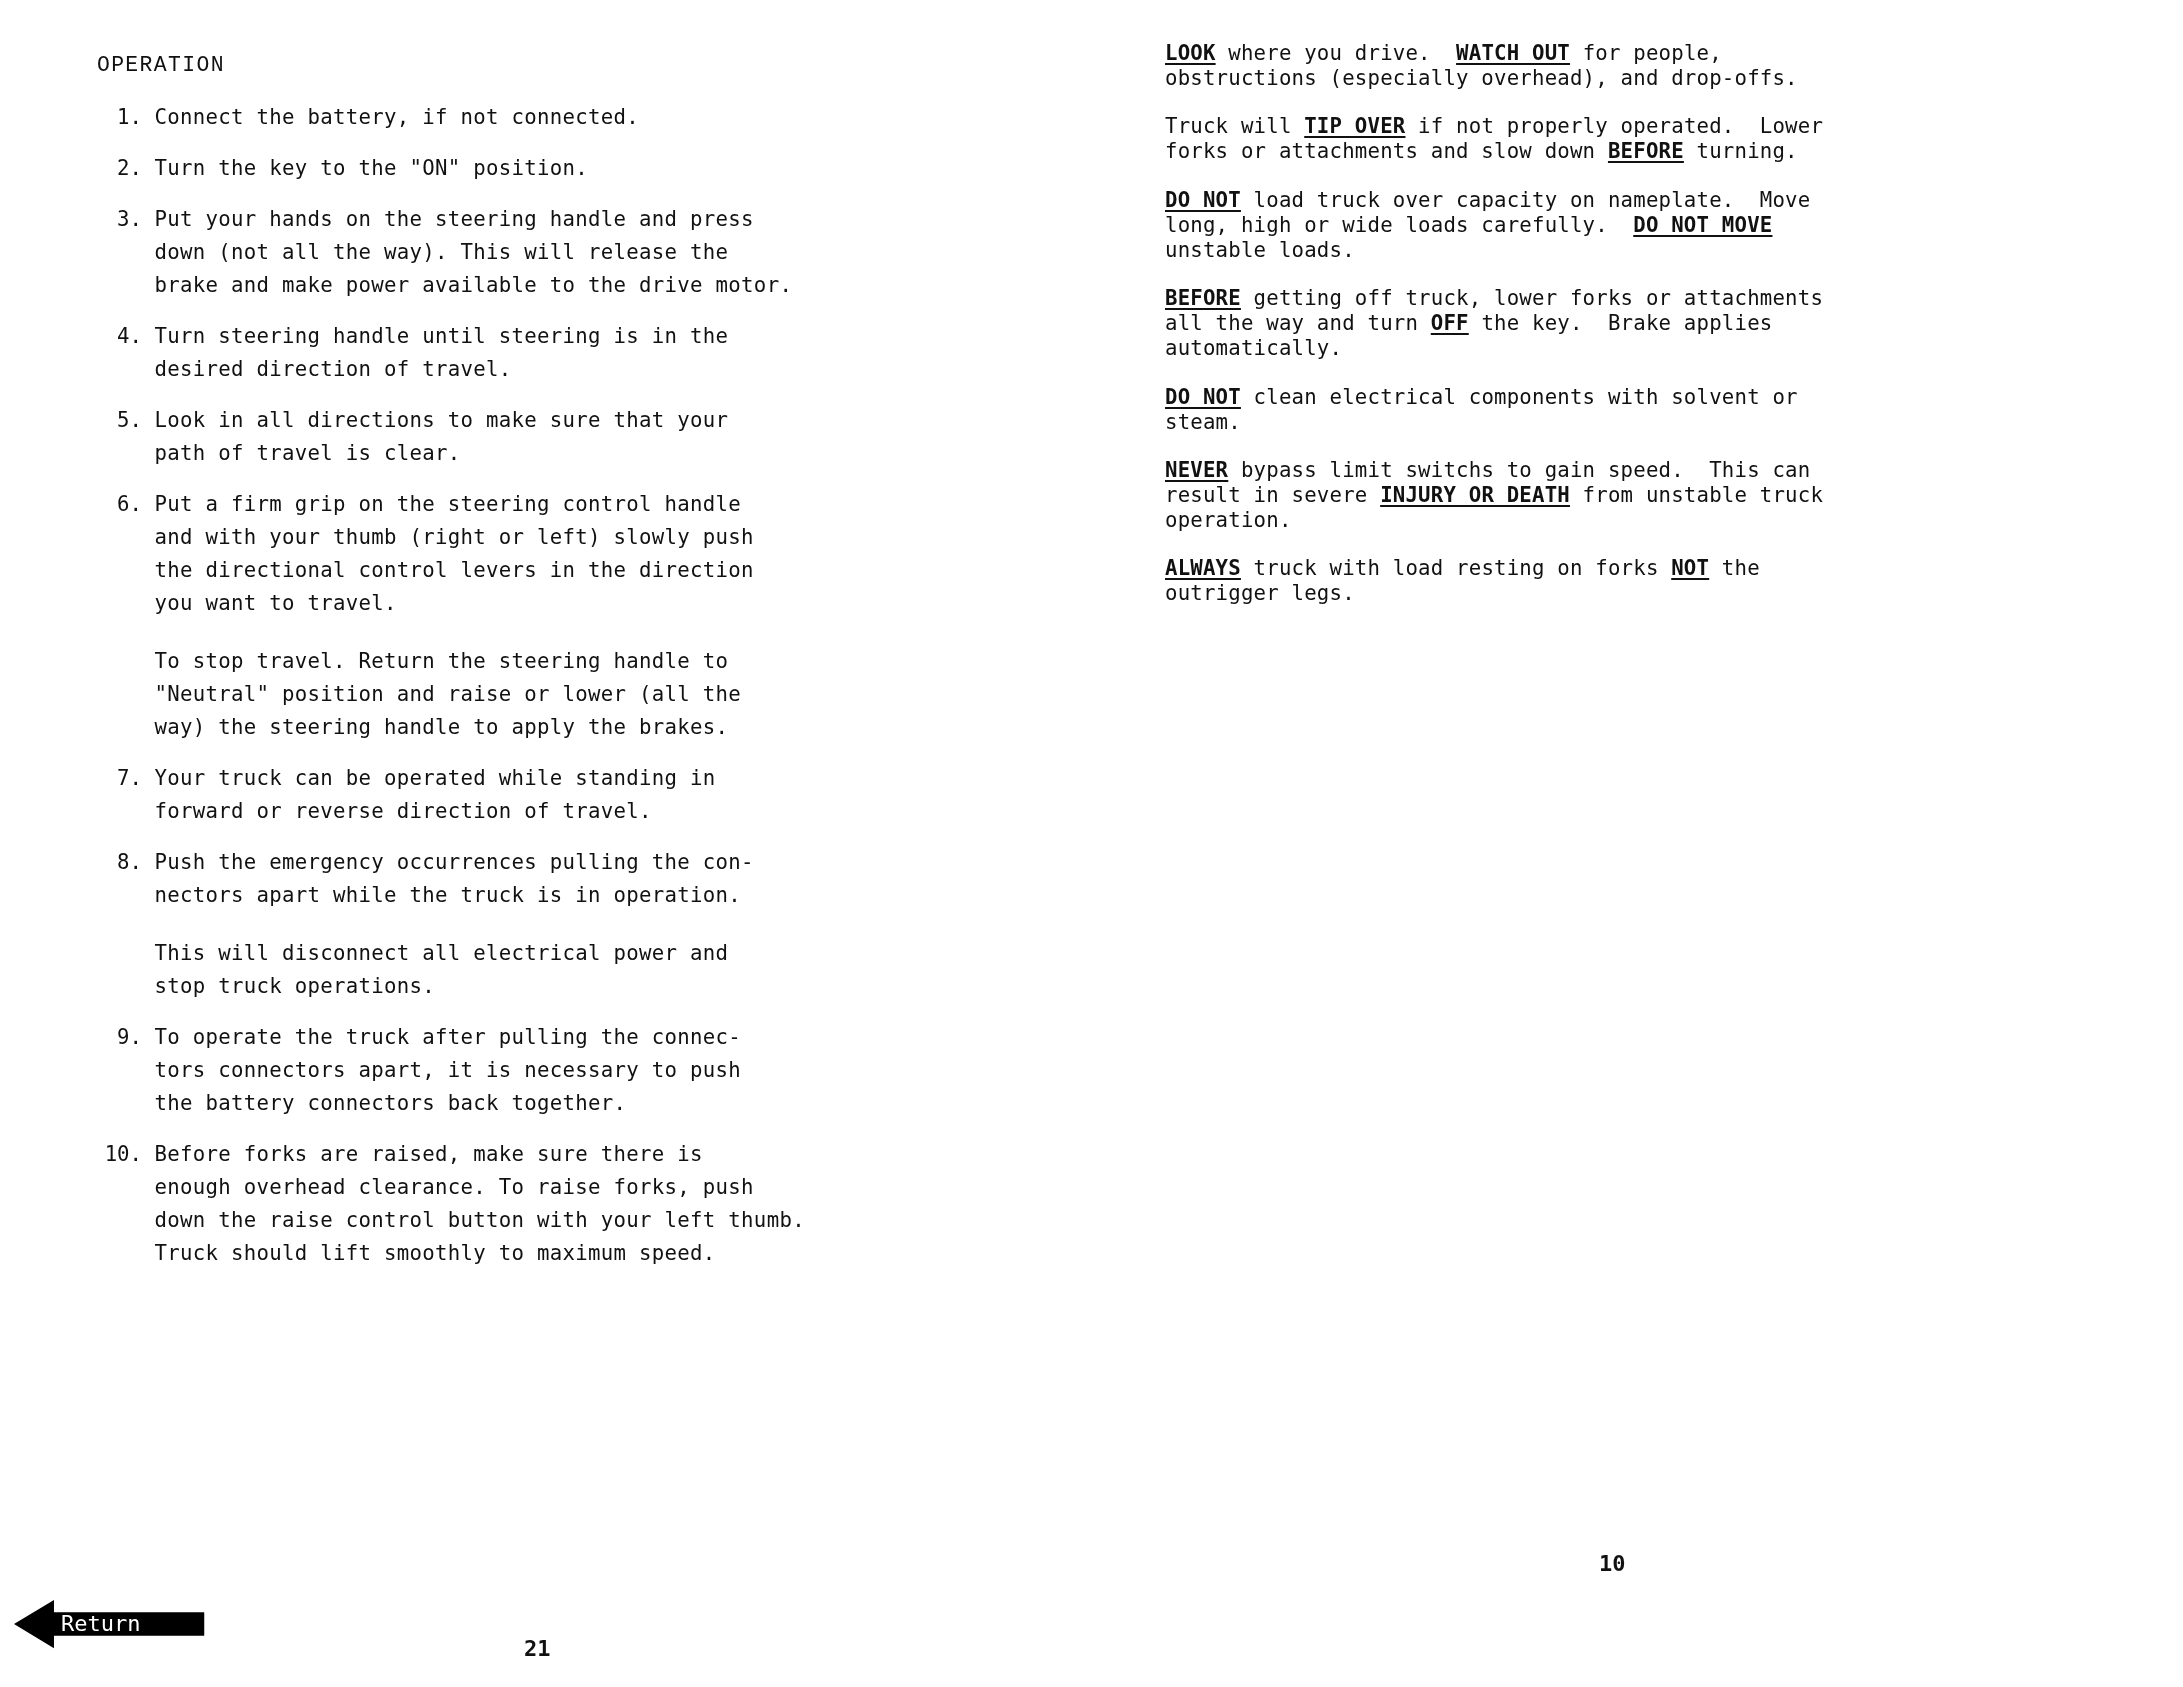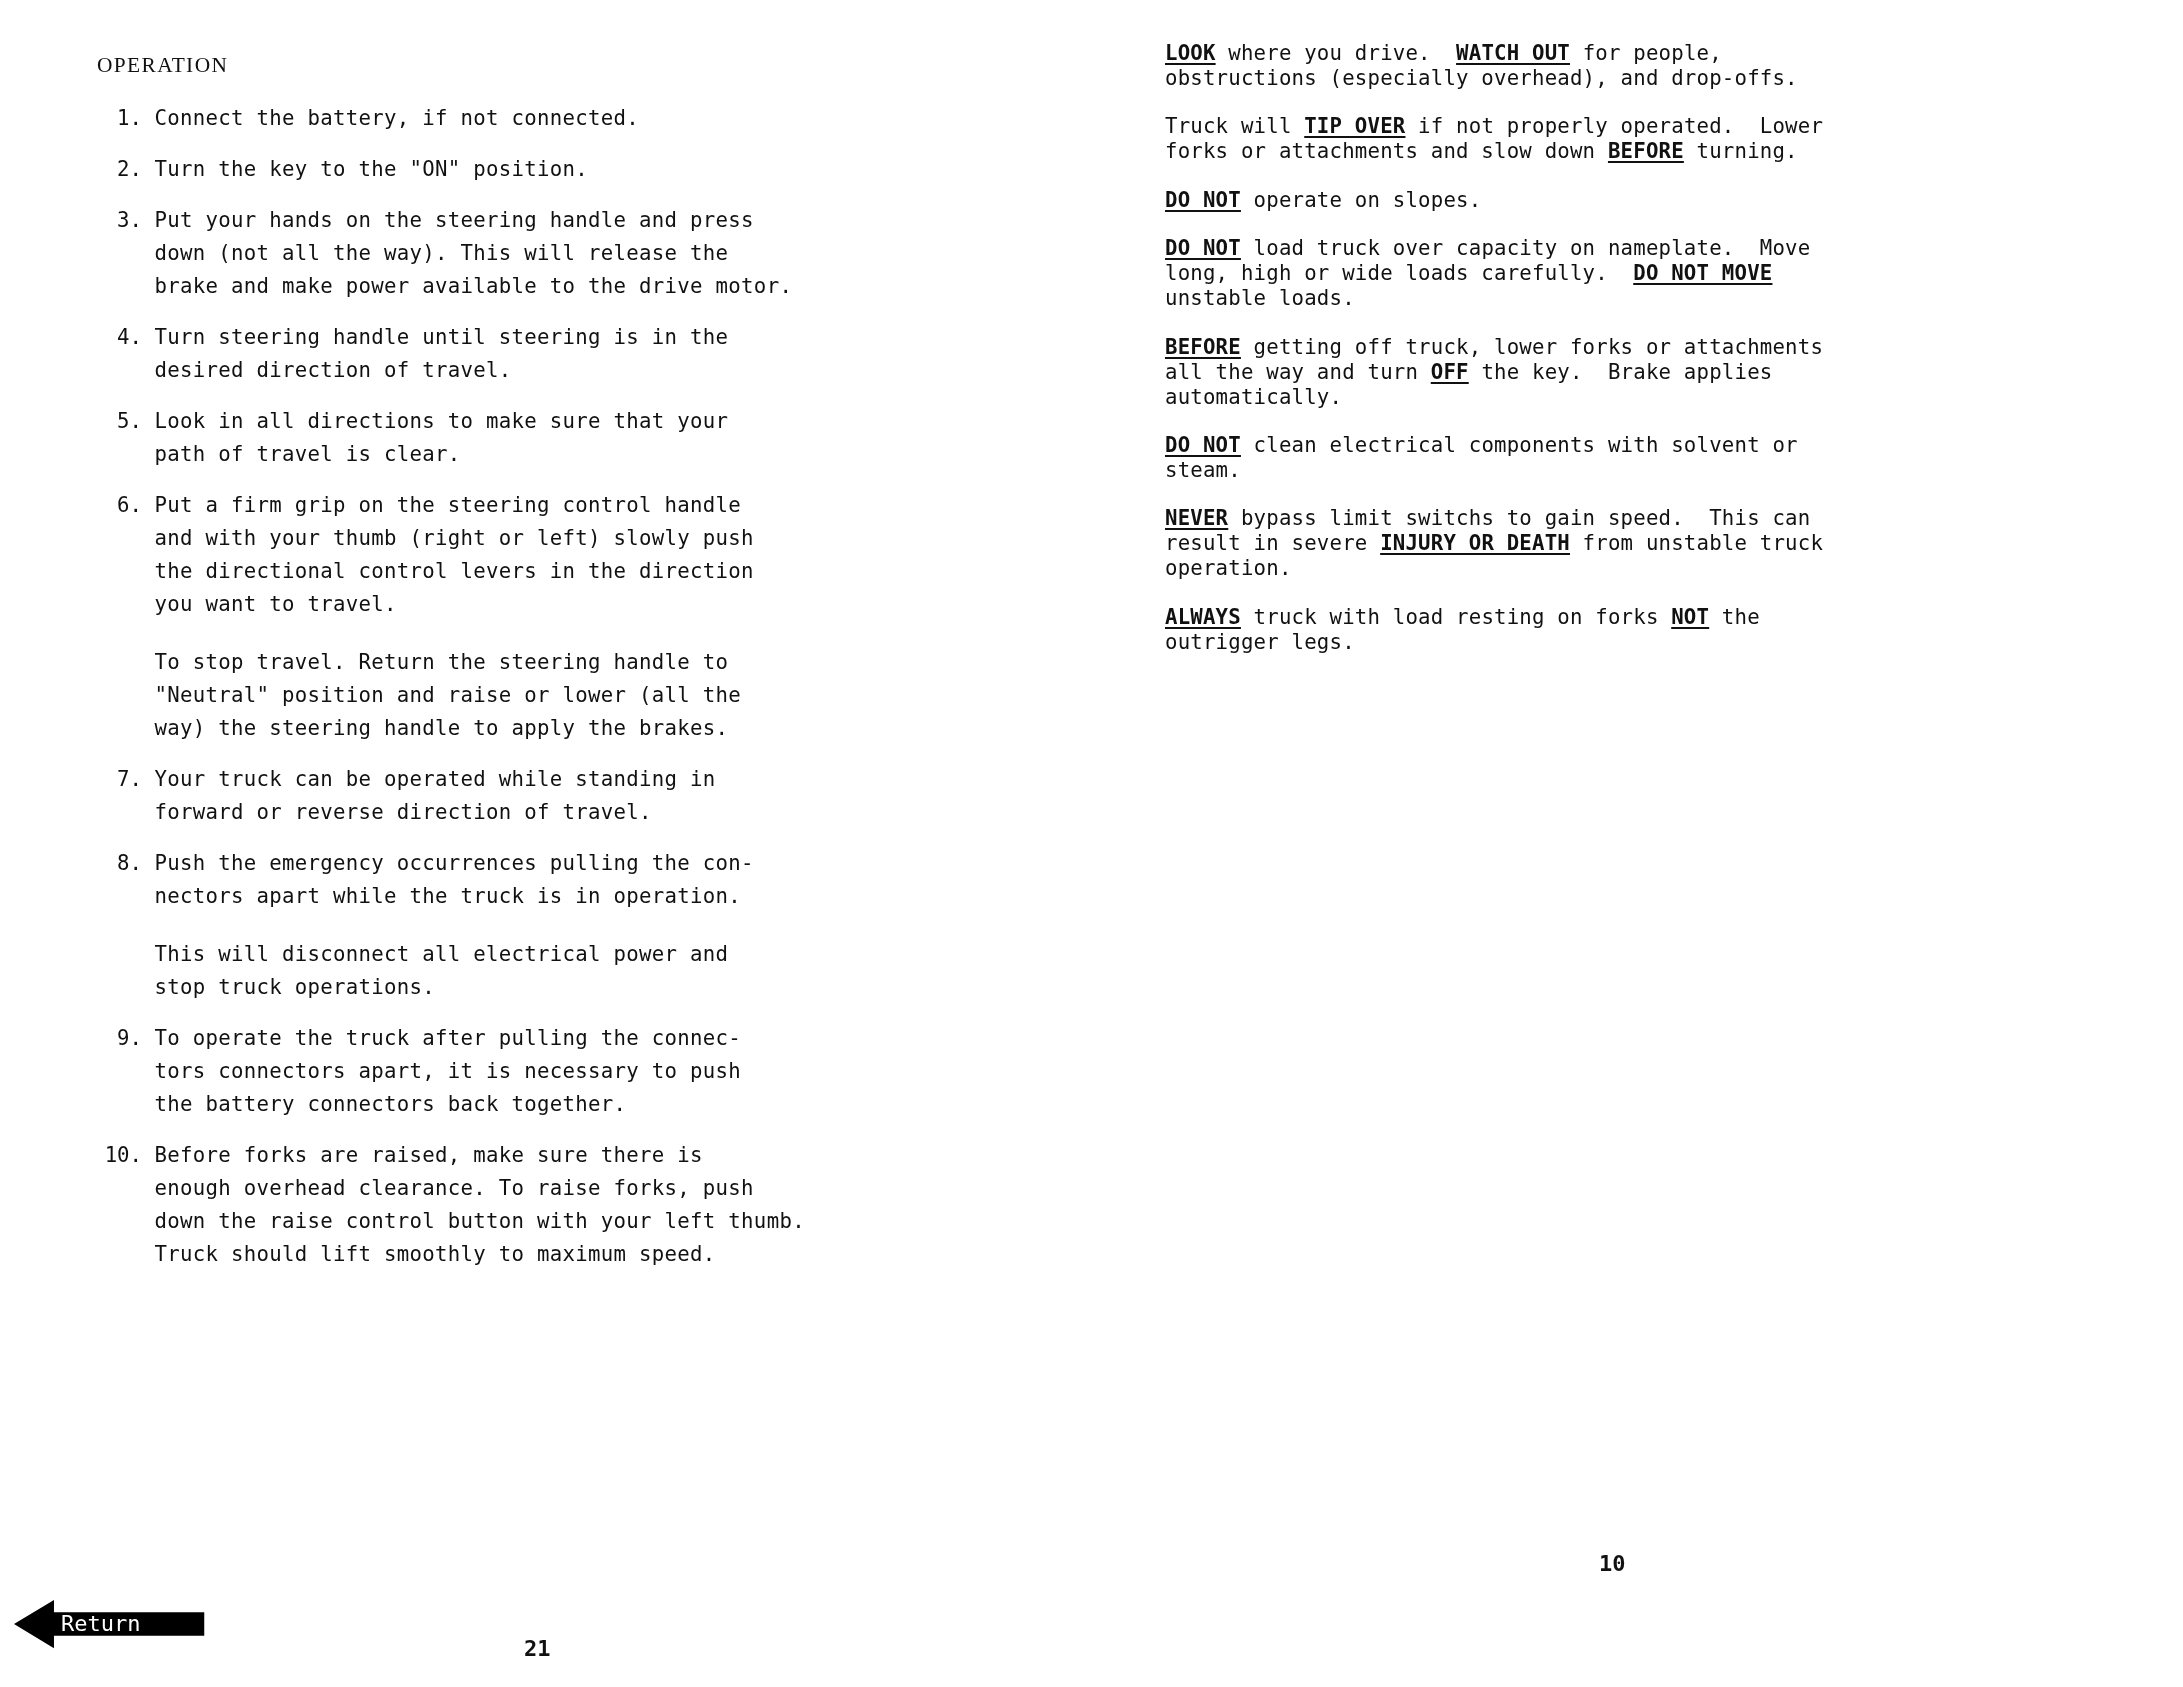--- a/index.html
+++ b/index.html
@@ -28,21 +28,21 @@
     width: 979px;
   }
   .col-right {
     left: 1165px;
     width: 917px;
   }
   .section-title {
     font-size: 21.4px;
     letter-spacing: 1.4px;
     margin: 12.4px 0 23.4px 6.9px;
-    font-family: Liberation Serif, serif;
+    font-family: Liberation Mono, monospace;
   }
   ol.steps {
     list-style: none;
     margin: 0;
     padding: 0;
   }
   .step {
     display: flex;
     align-items: flex-start;
     margin-bottom: 18px;
@@ -218,21 +218,20 @@
         </li>
       </ol>
   </div>
 
   <div class="col col-right">
     <div id="warnings-list">
         <p class="warn"><b>LOOK</b><span> where you drive.  </span><b>WATCH OUT</b><span> for people,
 obstructions (especially overhead), and drop-offs.</span></p>
         <p class="warn"><span>Truck will </span><b>TIP OVER</b><span> if not properly operated.  Lower
 forks or attachments and slow down </span><b>BEFORE</b><span> turning.</span></p>
-        <p class="warn"><b>DO NOT</b><span> operate on slopes.</span></p>
         <p class="warn"><b>DO NOT</b><span> load truck over capacity on nameplate.  Move
 long, high or wide loads carefully.  </span><b>DO NOT MOVE</b><span>
 unstable loads.</span></p>
         <p class="warn"><b>BEFORE</b><span> getting off truck, lower forks or attachments
 all the way and turn </span><b>OFF</b><span> the key.  Brake applies
 automatically.</span></p>
         <p class="warn"><b>DO NOT</b><span> clean electrical components with solvent or
 steam.</span></p>
         <p class="warn"><b>NEVER</b><span> bypass limit switchs to gain speed.  This can
 result in severe </span><b>INJURY OR DEATH</b><span> from unstable truck

